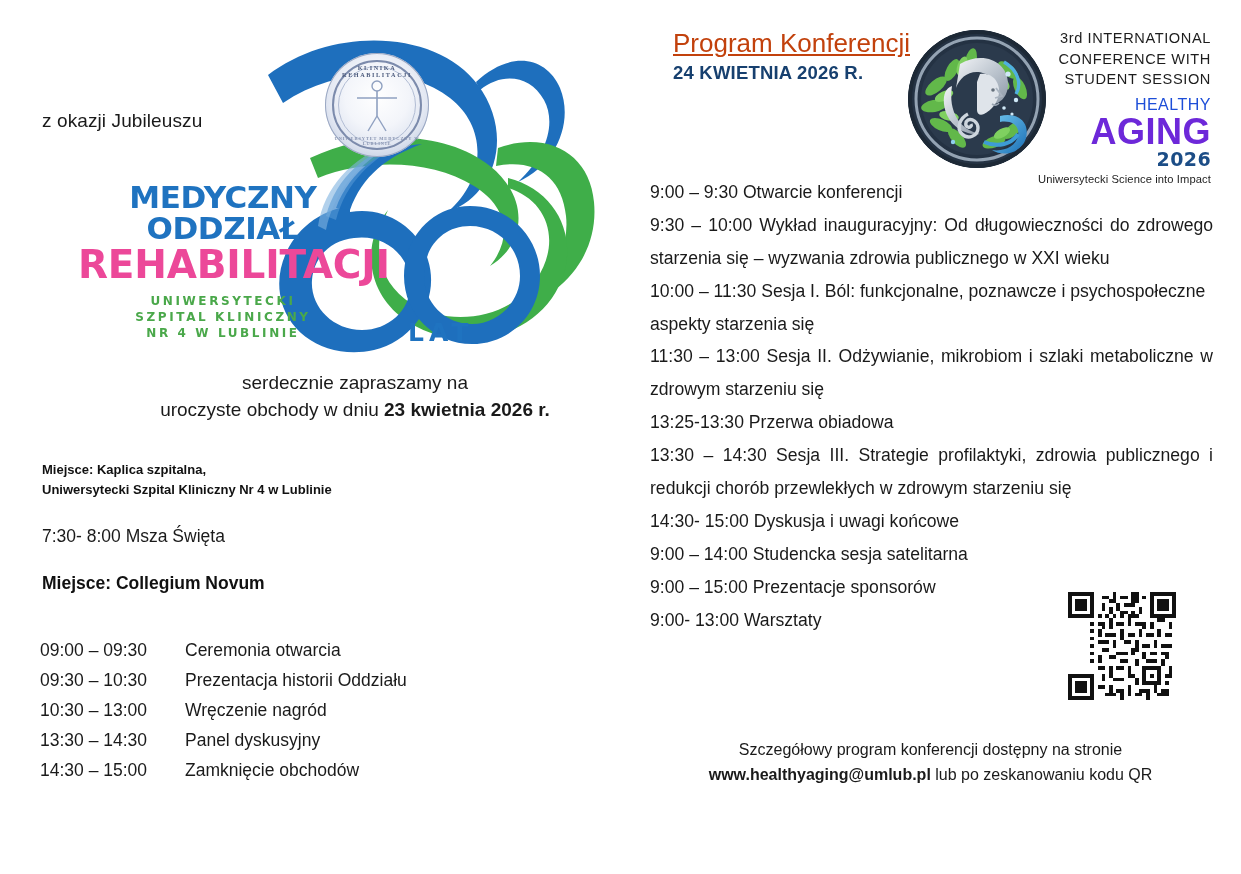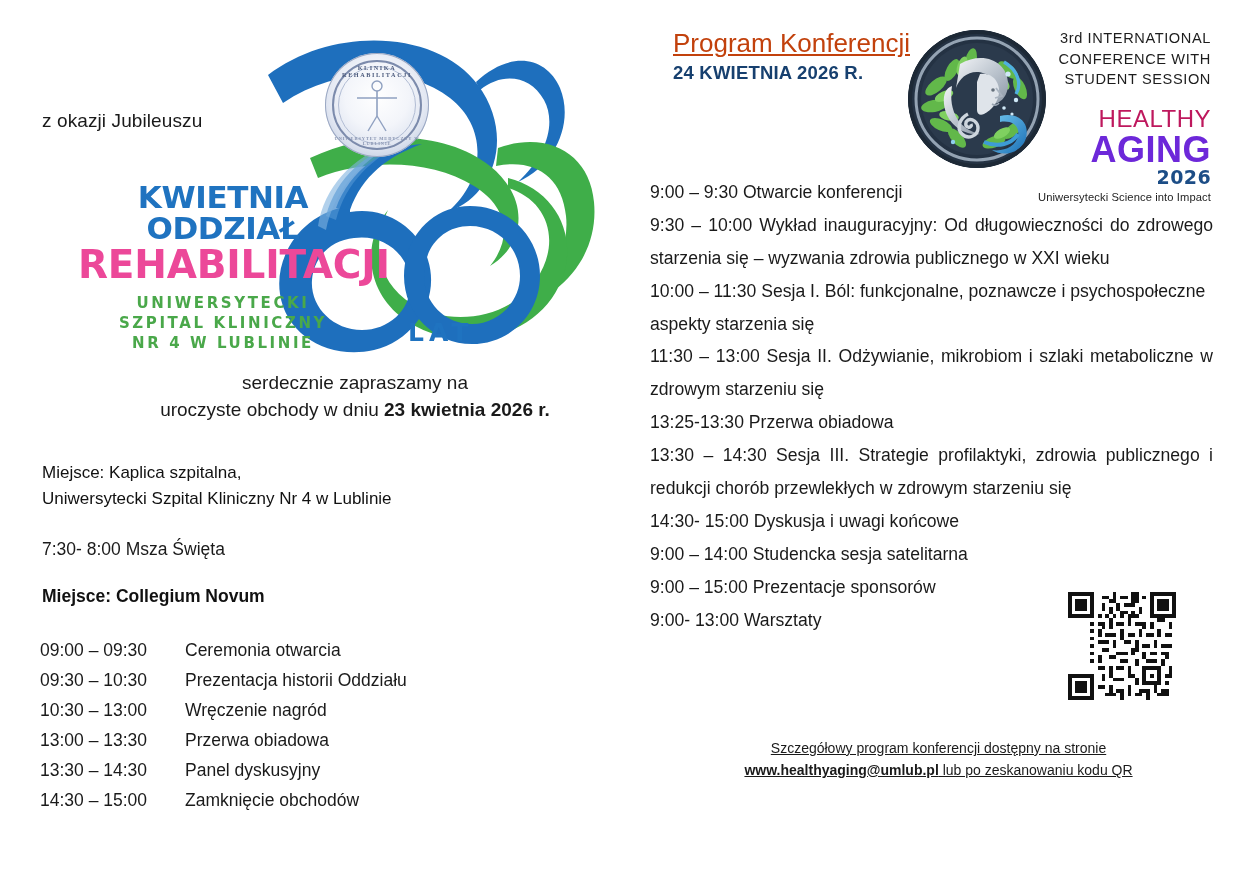--- a/index.html
+++ b/index.html
@@ -58,38 +58,38 @@
   }
   .logo-word .l1{
     display:block;font-size:31px;font-weight:bold;color:#1f73c0;
     letter-spacing:-0.4px;font-family:"DejaVu Sans", sans-serif;
   }
   .logo-word .l2{
     display:block;font-size:39px;font-weight:bold;color:#ec4899;
     letter-spacing:-0.2px;margin-top:1px;font-family:"DejaVu Sans", sans-serif;
   }
   .logo-word .sub{
-    display:block;font-size:15px;font-weight:bold;color:#4aa84a;
+    display:block;font-size:12px;font-weight:bold;color:#4aa84a;
     letter-spacing:2.6px;margin-top:10px;line-height:1.32;
     font-family:"DejaVu Sans", sans-serif;
   }
   .logo-lat{
     position:absolute;left:330px;top:288px;
     font-size:25px;font-weight:bold;color:#1f73c0;letter-spacing:5px;
     font-family:"DejaVu Sans", sans-serif;
   }
 
   .invite{
     position:absolute;left:0;top:345px;width:630px;text-align:center;
     font-size:19px;line-height:1.42;color:#1a1a1a;padding-left:40px;
   }
   .invite b{font-weight:bold;}
 
   .place-block{position:absolute;left:42px;top:435px;width:560px;}
-  .place-strong{font-size:17px;font-weight:normal;line-height:1.55;color:#111;}
+  .place-strong{font-size:13px;font-weight:bold;line-height:1.55;color:#111;}
   .mass-line{margin-top:26px;font-size:17.5px;color:#1a1a1a;}
   .place-strong2{margin-top:26px;font-size:17.5px;font-weight:bold;color:#111;}
 
   .left-schedule{position:absolute;left:40px;top:610px;width:560px;}
   .ls-row{display:flex;font-size:17.5px;line-height:1.72;color:#1a1a1a;white-space:nowrap;gap:12px;}
   .ls-time{display:inline-block;width:133px;}
   .ls-desc{display:inline-block;}
 
   
   .right-col{position:absolute;left:640px;top:0;width:601px;height:874px;}
@@ -111,21 +111,21 @@
     background:#22303f;
   }
 
   
   .ha-mark{position:absolute;right:30px;top:28px;width:178px;text-align:right;}
   .ha-mark .l{
     display:block;font-size:14.6px;color:#1d1d1d;letter-spacing:0.6px;line-height:1.42;
     font-family:"Liberation Sans", sans-serif;
   }
   .ha-mark .healthy{
-    display:block;font-size:24px;color:#be185d;letter-spacing:0.5px;margin-top:15px;line-height:1.15;
+    display:block;font-size:16px;color:#1d4ed8;letter-spacing:0.5px;margin-top:6px;line-height:1.15;
   }
   .ha-mark .aging{
     display:block;font-size:36px;font-weight:bold;color:#6d28d9;letter-spacing:0.5px;
     line-height:1.02;margin-top:-1px;font-family:Liberation Sans, sans-serif;
   }
   .ha-mark .year{
     display:block;font-size:19px;font-weight:bold;color:#1c4d86;letter-spacing:0.4px;line-height:1.05;
     font-family:"DejaVu Sans", sans-serif;
   }
   .ha-mark .tagline{
@@ -139,22 +139,22 @@
     margin:0 0 0 0;
   }
   .pg-item .t{font-weight:normal;}
   .pg-item.short{text-align:left;}
 
   .qr{
     position:absolute;left:428px;top:592px;width:108px;height:108px;
   }
 
   .footer{
-    position:absolute;left:16px;top:738px;width:565px;text-align:center;
-    font-size:14px;line-height:1.56;color:#1a1a1a;text-decoration:underline;
+    position:absolute;left:8px;top:738px;width:565px;text-align:center;
+    font-size:16px;line-height:1.56;color:#1a1a1a;
   }
   .footer .site{font-weight:bold;}
 </style>
 </head>
 <body>
 
 <div class="page">
 
   <div class="left-col">
 
@@ -193,21 +193,21 @@
           <circle cx="23" cy="10" r="5" fill="none" stroke="#8fa0c0" stroke-width="1.4"></circle>
           <line x1="23" y1="15" x2="23" y2="40" stroke="#8fa0c0" stroke-width="1.6"></line>
           <line x1="3" y1="22" x2="43" y2="22" stroke="#8fa0c0" stroke-width="1.4"></line>
           <line x1="23" y1="40" x2="14" y2="55" stroke="#8fa0c0" stroke-width="1.4"></line>
           <line x1="23" y1="40" x2="32" y2="55" stroke="#8fa0c0" stroke-width="1.4"></line>
         </svg>
         <div class="seal-bot-text">UNIWERSYTET MEDYCZNY W LUBLINIE</div>
       </div>
 
       <div class="logo-word">
-        <span class="l1">KWIETNIA ODDZIAŁ</span>
+        <span class="l1">MEDYCZNY ODDZIAŁ</span>
         <span class="l2">REHABILITACJI</span>
         <span class="sub" style="white-space:pre-line">UNIWERSYTECKI
 SZPITAL KLINICZNY
 NR 4 W LUBLINIE</span>
       </div>
 
       <div class="logo-lat">LAT</div>
     </div>
 
     <div class="invite">
@@ -229,24 +229,20 @@
         <span class="ls-time">09:00 – 09:30</span>
         <span class="ls-desc">Ceremonia otwarcia</span>
       </div>
       <div class="ls-row">
         <span class="ls-time">09:30 – 10:30</span>
         <span class="ls-desc">Prezentacja historii Oddziału</span>
       </div>
       <div class="ls-row">
         <span class="ls-time">10:30 – 13:00</span>
         <span class="ls-desc">Wręczenie nagród</span>
-      </div>
-      <div class="ls-row">
-        <span class="ls-time">13:00 – 13:30</span>
-        <span class="ls-desc">Przerwa obiadowa</span>
       </div>
       <div class="ls-row">
         <span class="ls-time">13:30 – 14:30</span>
         <span class="ls-desc">Panel dyskusyjny</span>
       </div>
       <div class="ls-row">
         <span class="ls-time">14:30 – 15:00</span>
         <span class="ls-desc">Zamknięcie obchodów</span>
       </div>
     </div>

